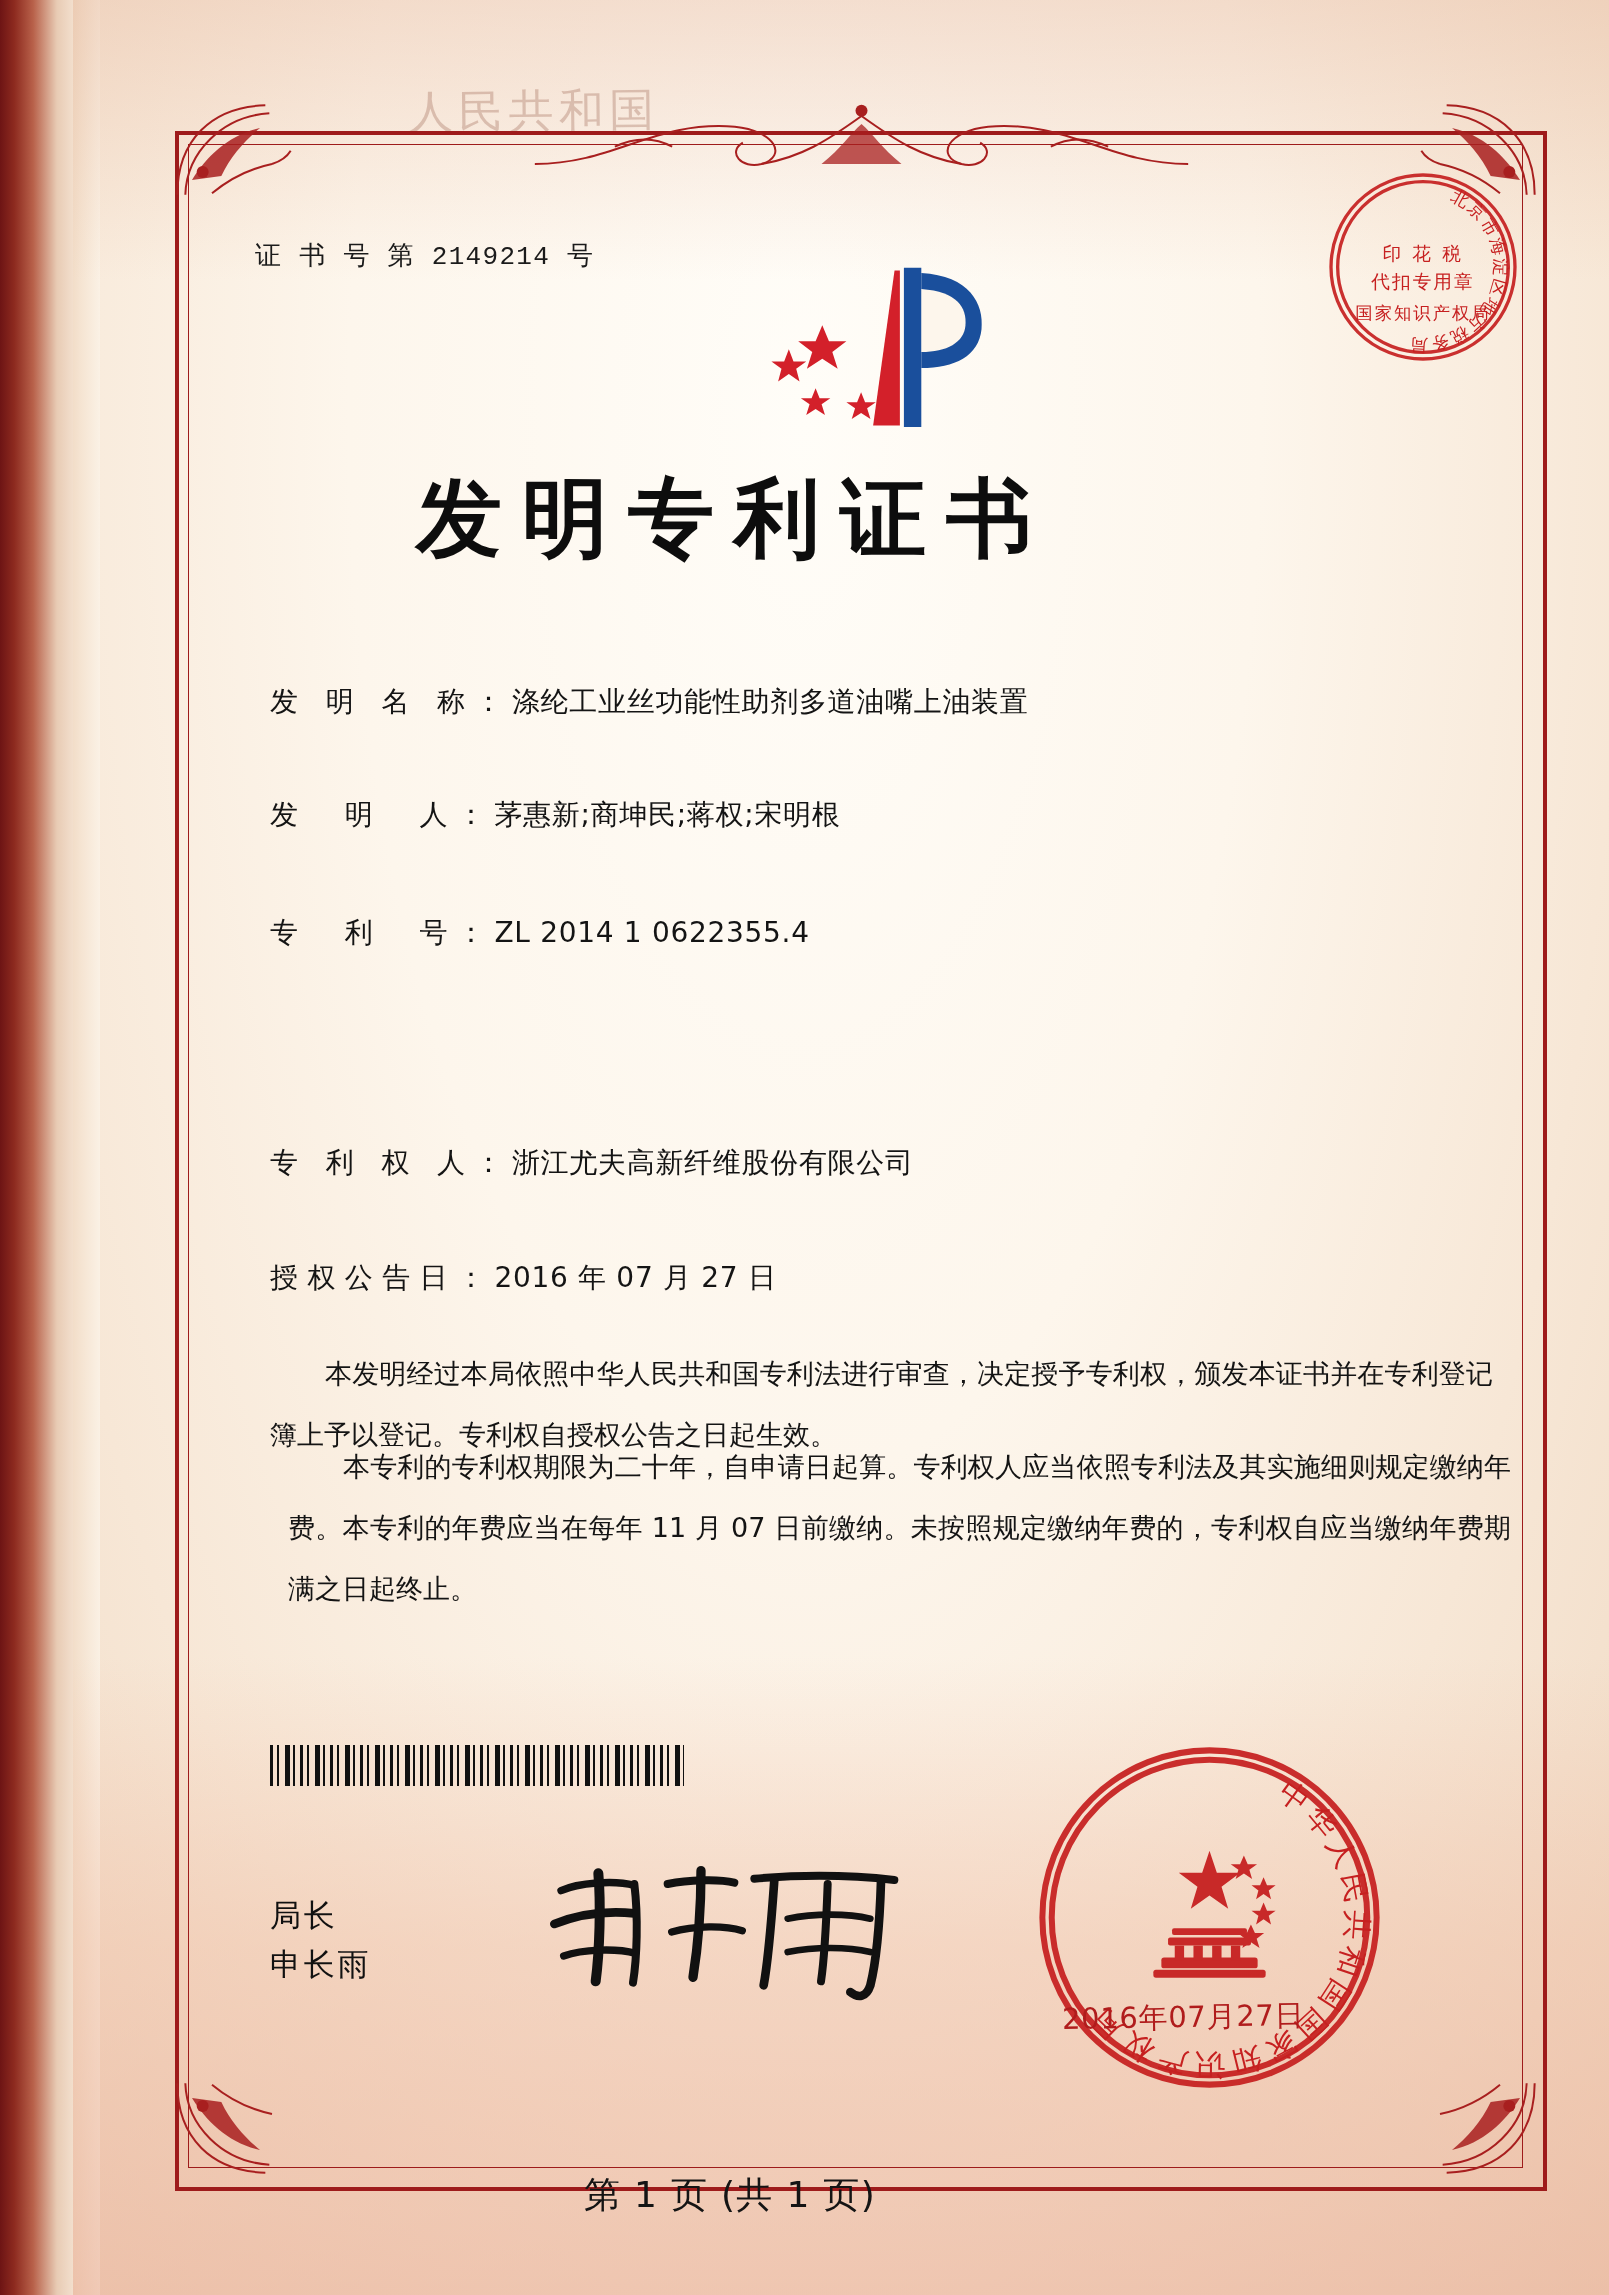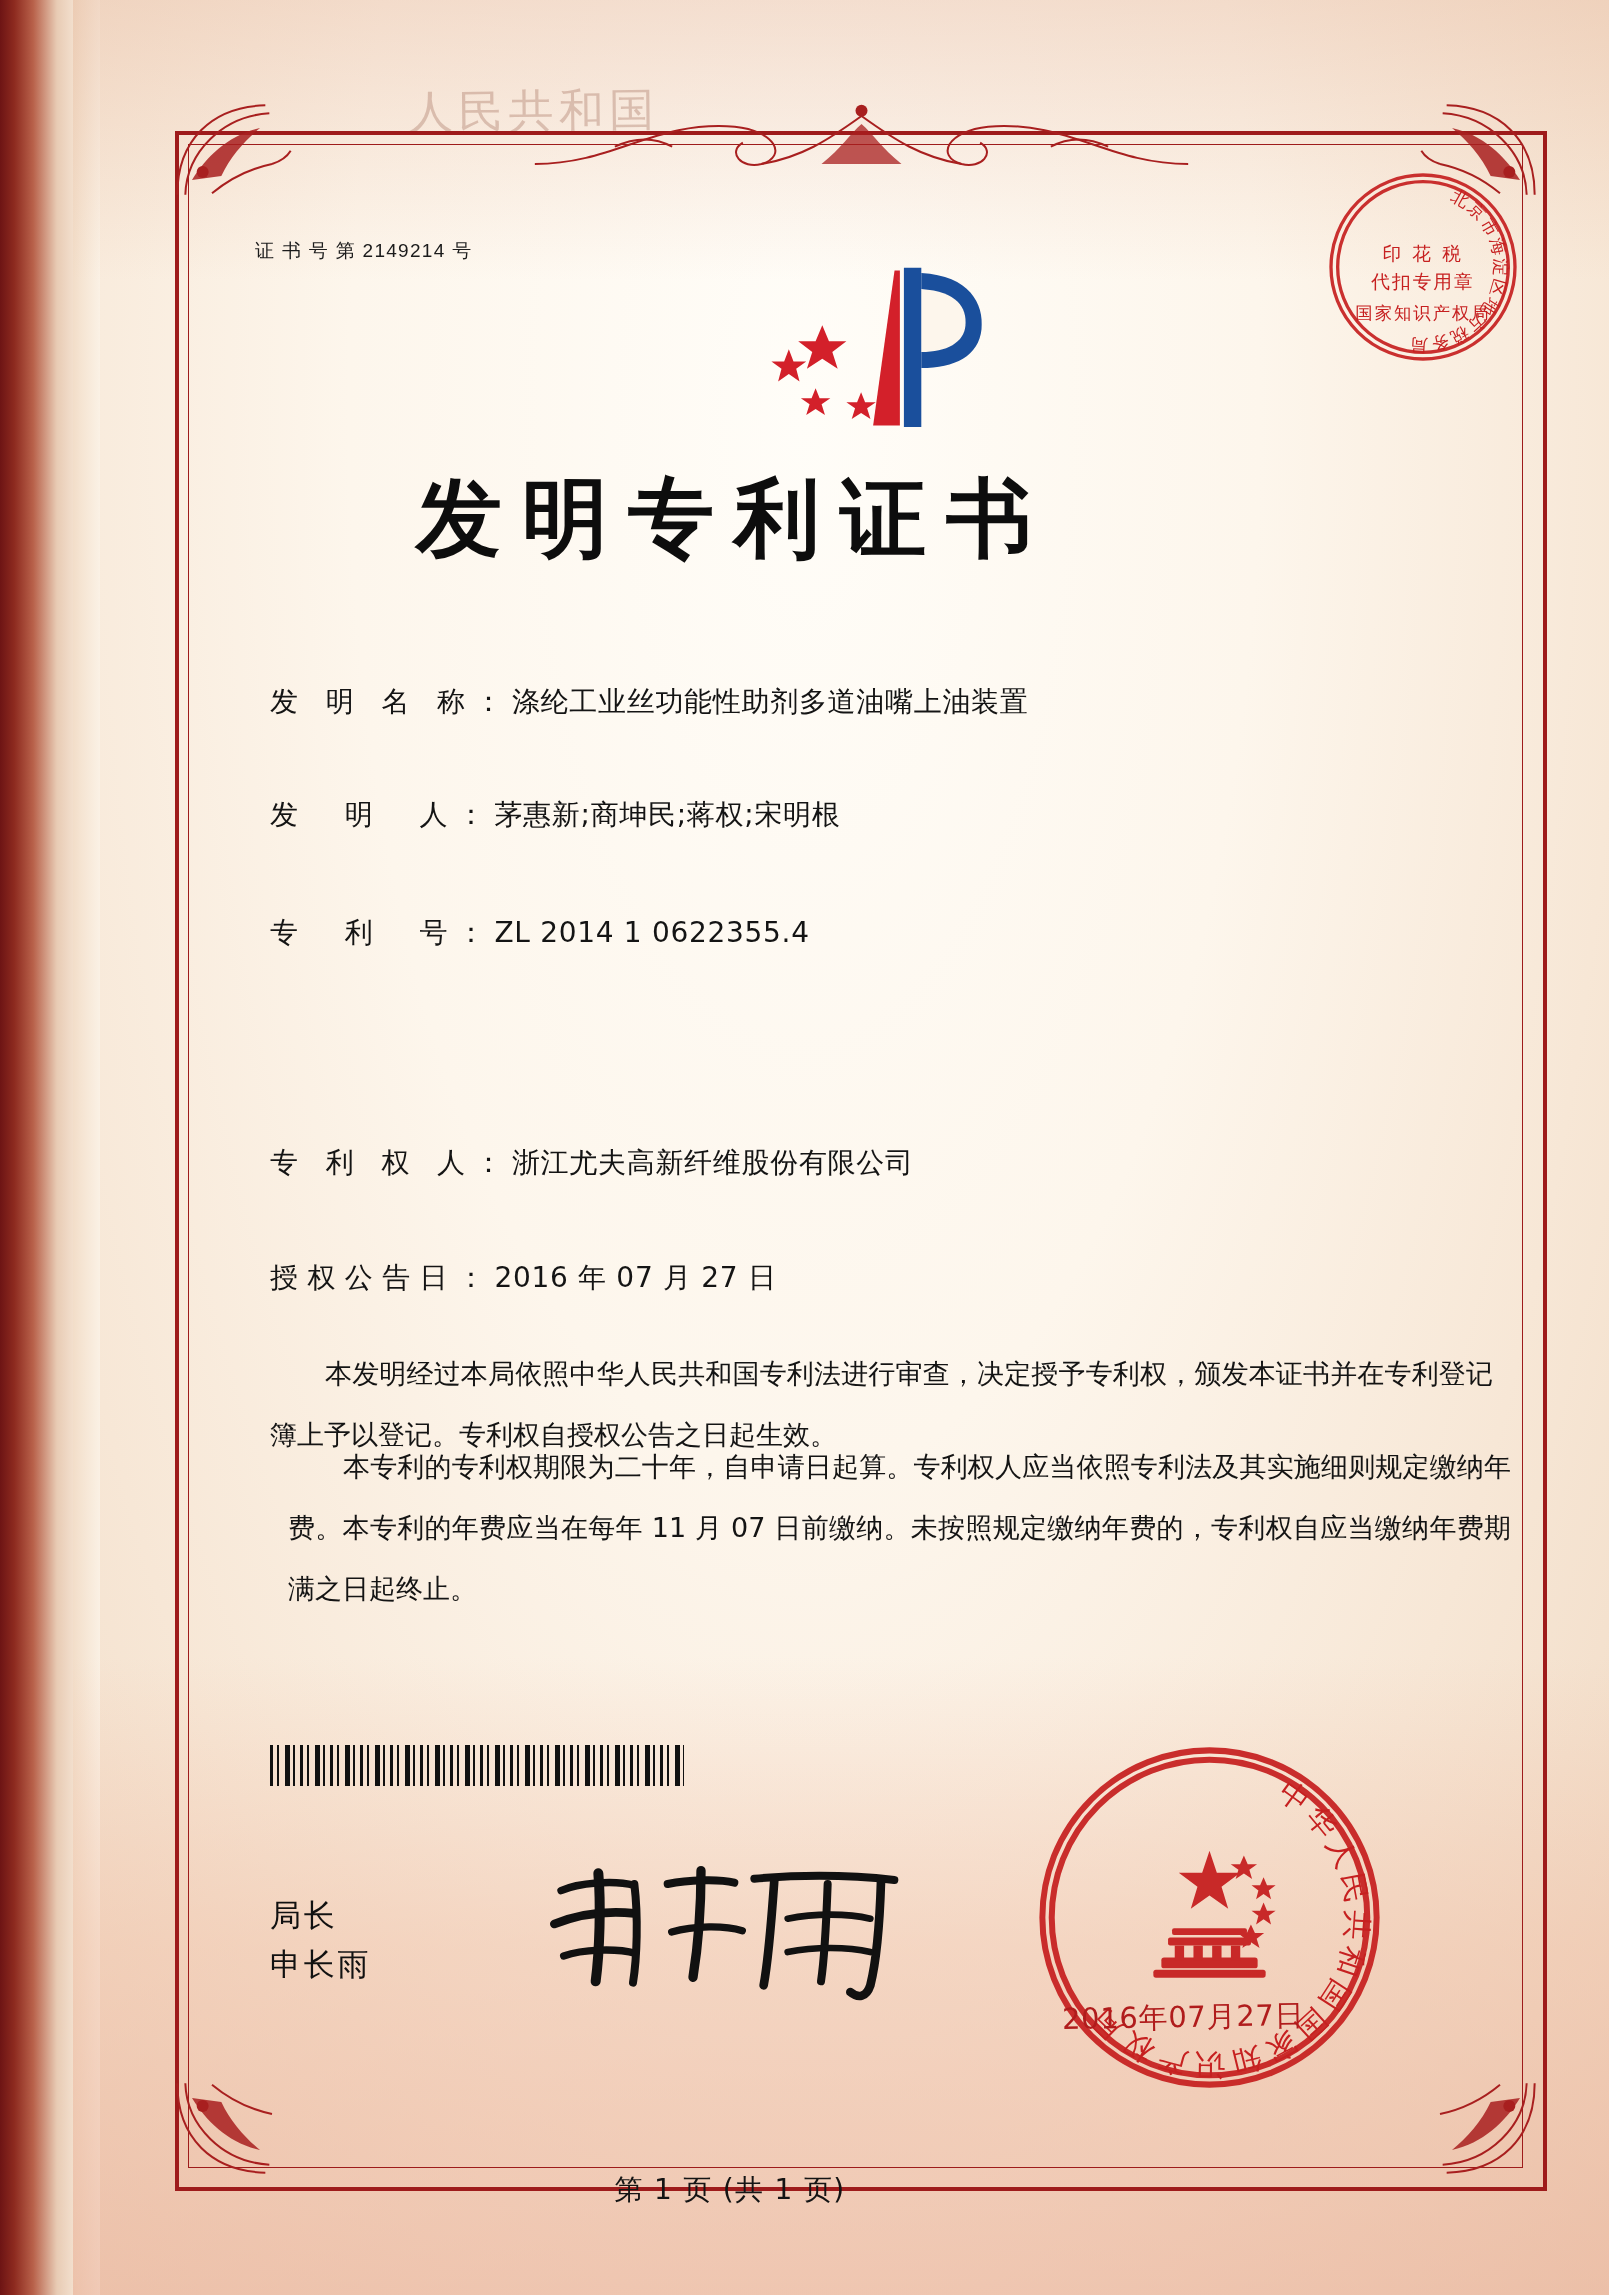--- a/index.html
+++ b/index.html
@@ -65,22 +65,22 @@
   .c-bl{left:172px;top:2078px;transform:scaleY(-1);}
   .c-br{left:1400px;top:2078px;transform:scale(-1,-1);}
   .topflourish{
     position:absolute;left:534px;top:100px;width:655px;height:80px;color:#a81f1f;
   }
   .topflourish svg{display:block;width:100%;height:100%;}
 
   
   .cert-no{
     position:absolute;left:255px;top:238px;
-    font-size:19px;letter-spacing:1.3px;color:#1b1b1b;
-    font-family:Liberation Sans, sans-serif;
+    font-size:26px;letter-spacing:1.3px;color:#1b1b1b;
+    font-family:Liberation Mono, monospace;
     white-space:nowrap;
   }
   
   .emblem{position:absolute;left:742px;top:261px;width:281px;height:174px;}
   .emblem svg{display:block;width:100%;height:100%;}
 
   .title{
     position:absolute;left:0;top:461px;width:1448px;
     text-align:center;
     font-size:86px;
@@ -153,21 +153,21 @@
     letter-spacing:0.7px;
     transform:rotate(-1deg);
   }
   .seal-small{
     position:absolute;left:1323px;top:167px;width:200px;height:200px;
   }
   .seal-small svg{display:block;width:100%;height:100%;}
 
   .footer{
     position:absolute;left:0;top:2171px;width:1460px;text-align:center;
-    font-size:28px;color:#141414;
+    font-size:36px;color:#141414;
     font-family:"DejaVu Sans", sans-serif;
     letter-spacing:1.3px;
   }
 </style>
 </head>
 <body>
 
 <div id="scan">
 
   <div class="gutter"></div>

